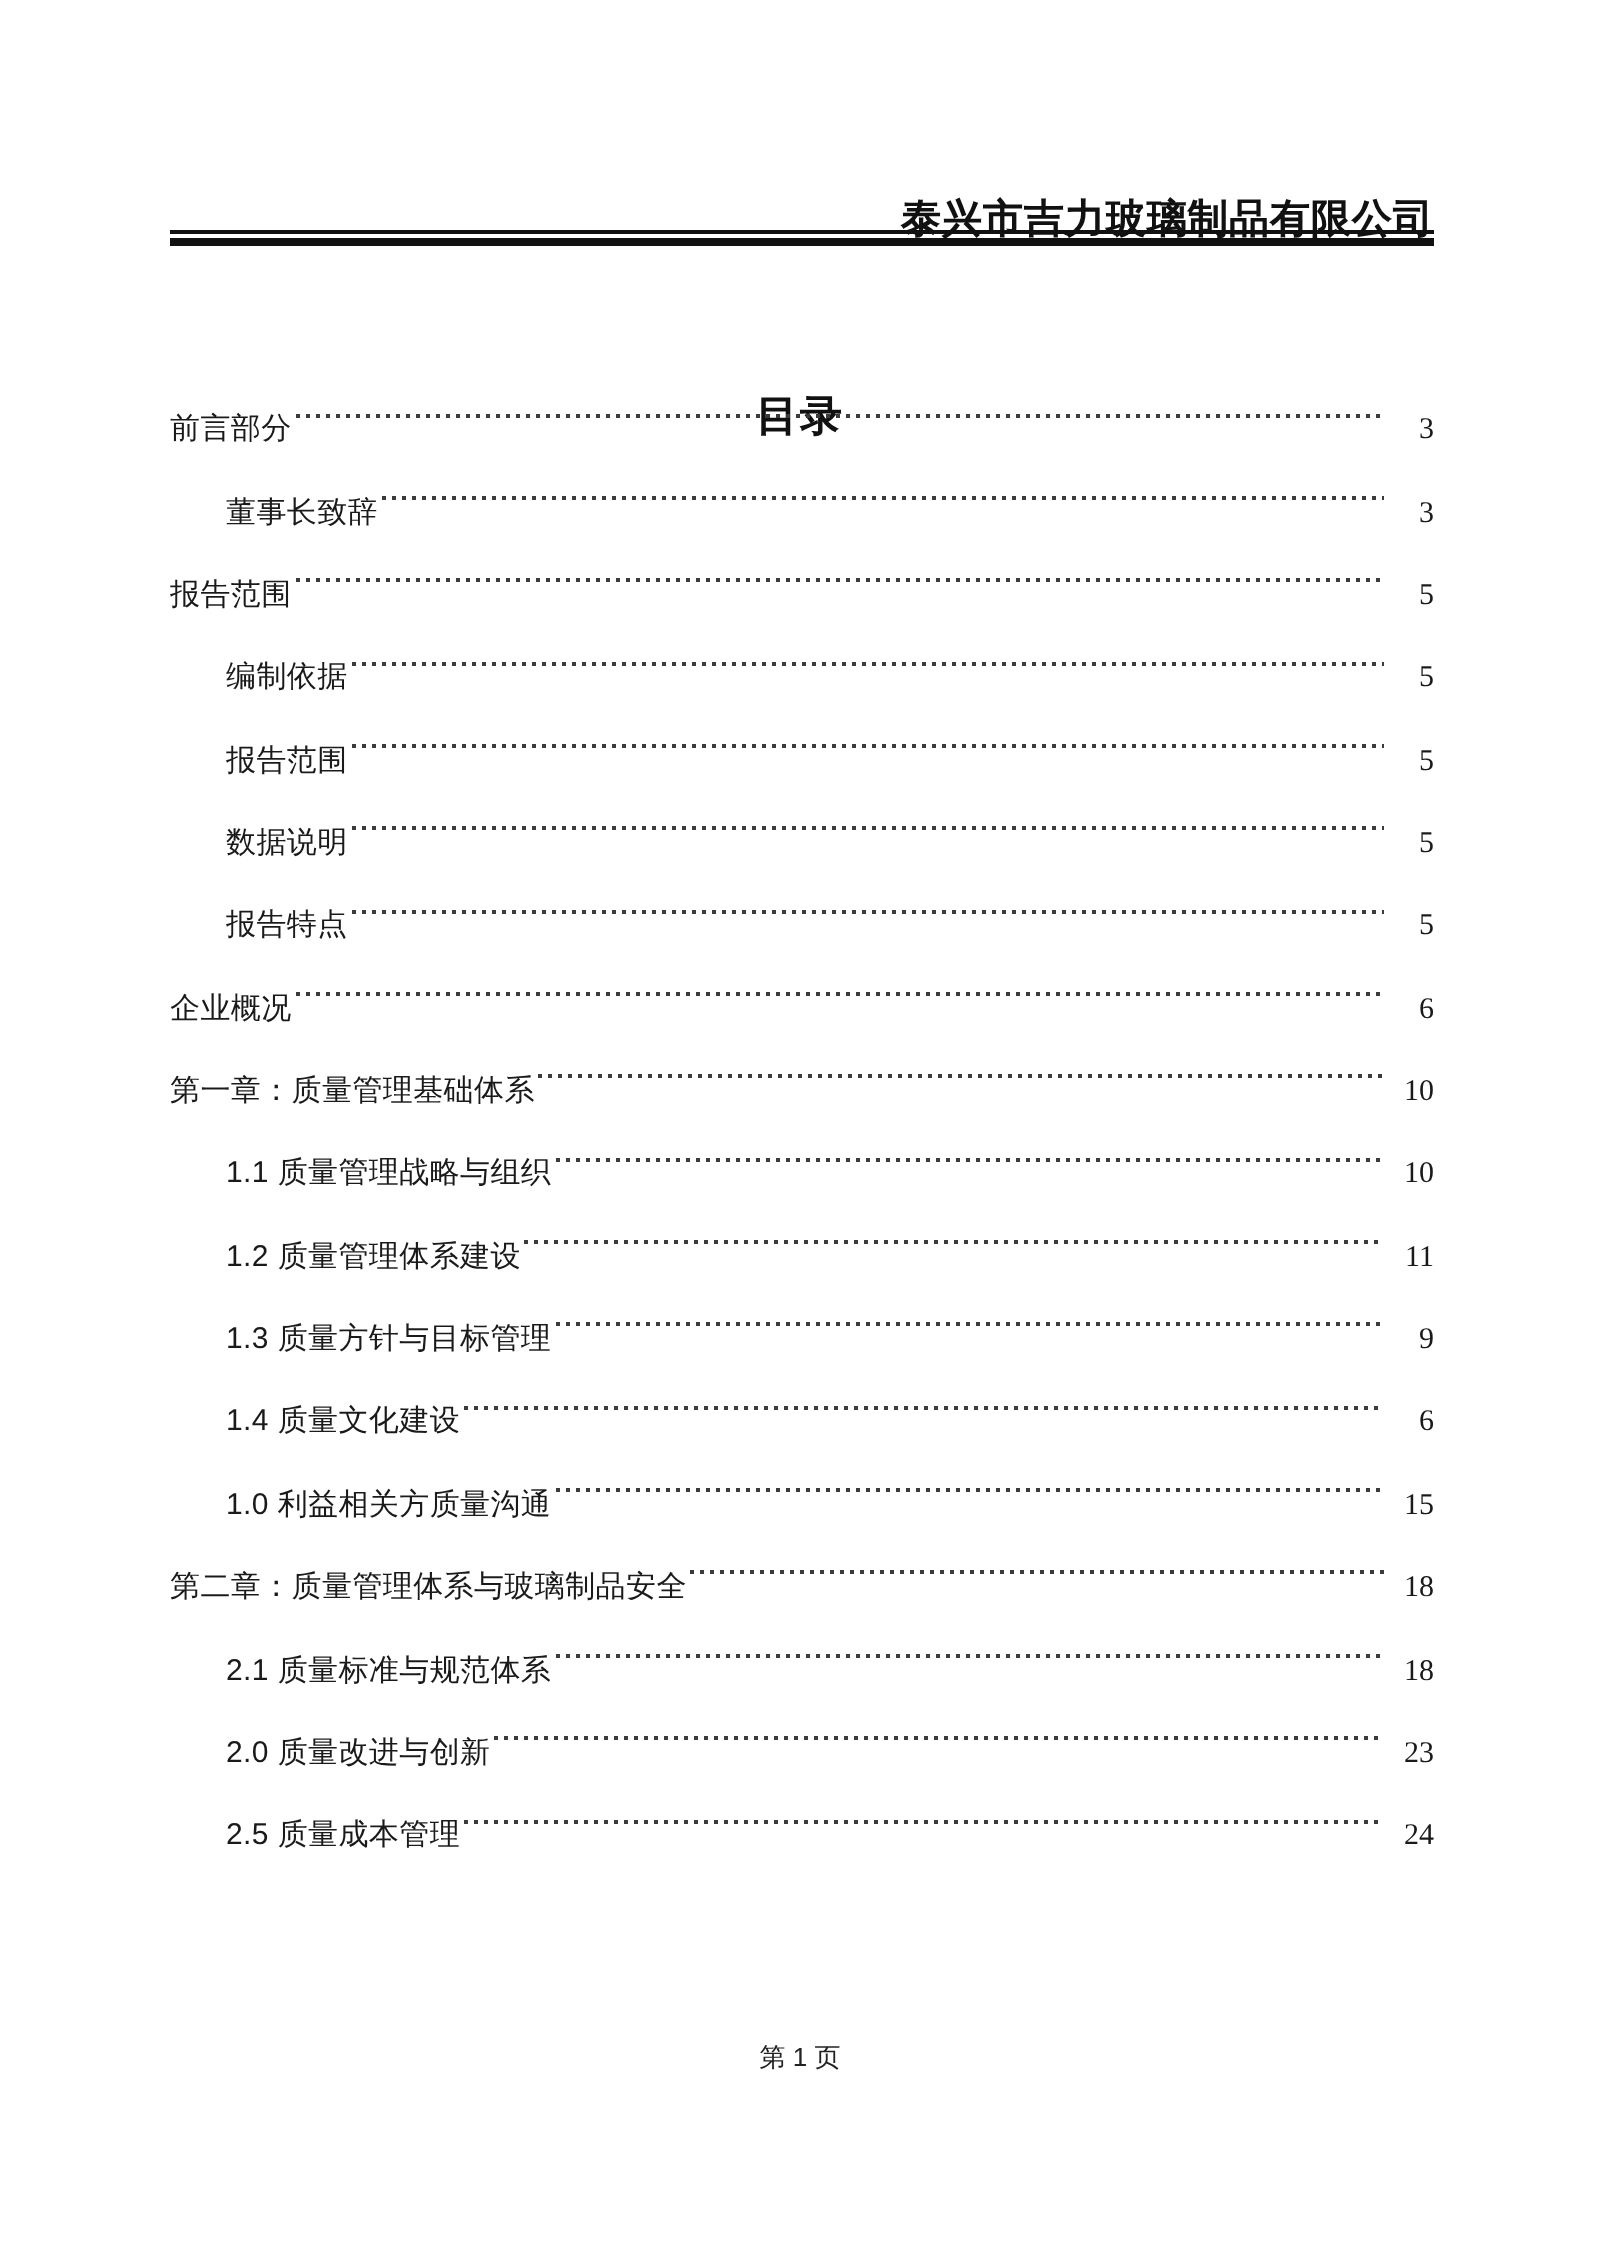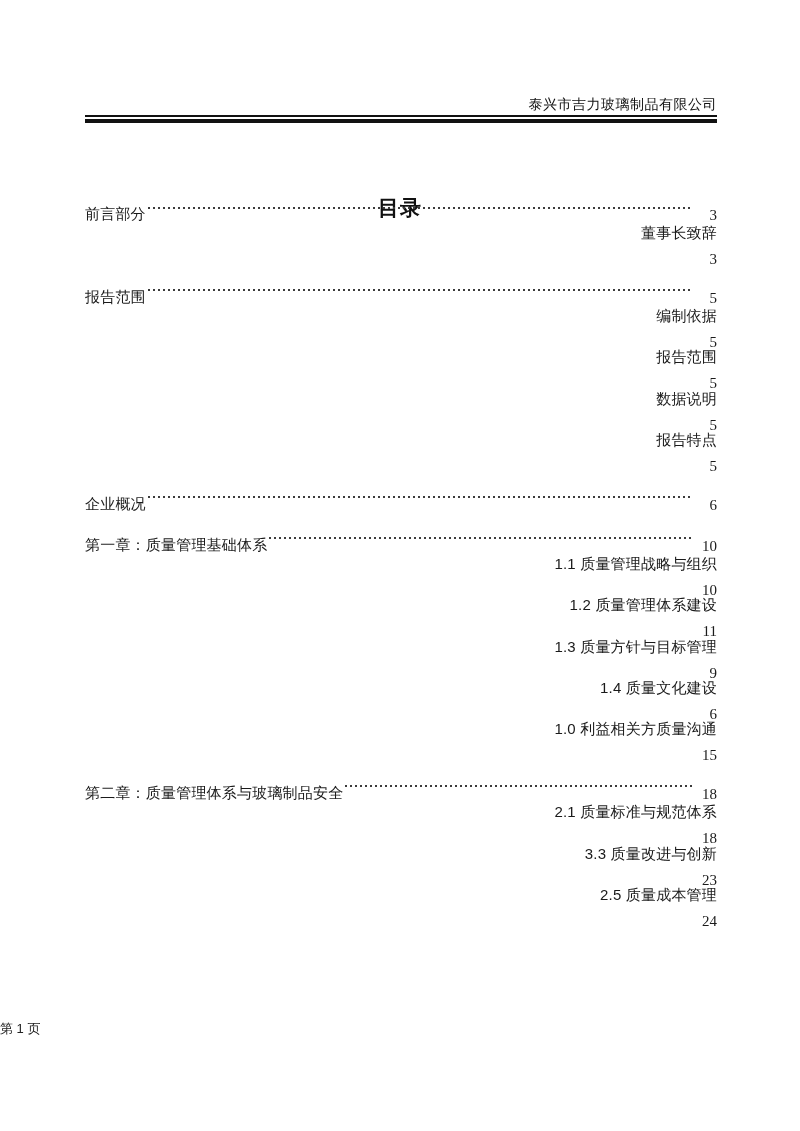--- a/index.html
+++ b/index.html
@@ -15,22 +15,22 @@
     margin: 0 auto;
   }
 
   
   .header-text {
     position: absolute;
     top: 96px;
     left: 85px;
     right: 83px;
     text-align: right;
-    font-size: 14px;
-    font-weight: normal;
+    font-size: 20px;
+    font-weight: bold;
     color: #111111;
     letter-spacing: 0.5px;
   }
   .header-rule {
     position: absolute;
     top: 115px;
     left: 85px;
     right: 83px;
   }
   .header-rule .thin  { height: 2px; background: #111111; }
@@ -59,21 +59,21 @@
     right: 83px;
   }
   .toc-row {
     display: flex;
     align-items: flex-end;
     height: 41.35px;
     font-size: 15px;
     color: #1a1a1a;
     cursor: pointer;
   }
-  .toc-row.level-2 { padding-left: 28px; flex-direction: column; }
+  .toc-row.level-2 { padding-left: 28px; }
   .toc-label {
     white-space: nowrap;
     letter-spacing: 0.2px;
   }
   .toc-dots {
     flex: 1 1 auto;
     height: 2px;
     align-self: center;
     margin: 8px 5px 0 2px;
     background-image: repeating-linear-gradient(to right, #3b3b3b 0 2px, transparent 2px 5px);
@@ -85,20 +85,21 @@
     text-align: right;
     color: #1a1a1a;
   }
 
   
   .footer {
     position: absolute;
     top: 1020px;
     left: 0;
     right: 0;
+    text-align: center;
     font-size: 13px;
     color: #222222;
   }
 </style>
 </head>
 <body>
 
 <div class="page" style="color: rgb(26, 26, 26);">
 
   <div class="header-text">泰兴市吉力玻璃制品有限公司</div>
@@ -204,21 +205,21 @@
 
     <div class="toc-row level-2">
       <span class="toc-label">2.1 质量标准与规范体系</span>
       <span class="toc-dots"></span>
       <span class="toc-page">18</span>
     </div>
 
 
 
     <div class="toc-row level-2">
-      <span class="toc-label">3.3 质量改进与创新</span>
+      <span class="toc-label">2.0 质量改进与创新</span>
       <span class="toc-dots"></span>
       <span class="toc-page">23</span>
     </div>
 
     <div class="toc-row level-2">
       <span class="toc-label">2.5 质量成本管理</span>
       <span class="toc-dots"></span>
       <span class="toc-page">24</span>
     </div>
   </div>

